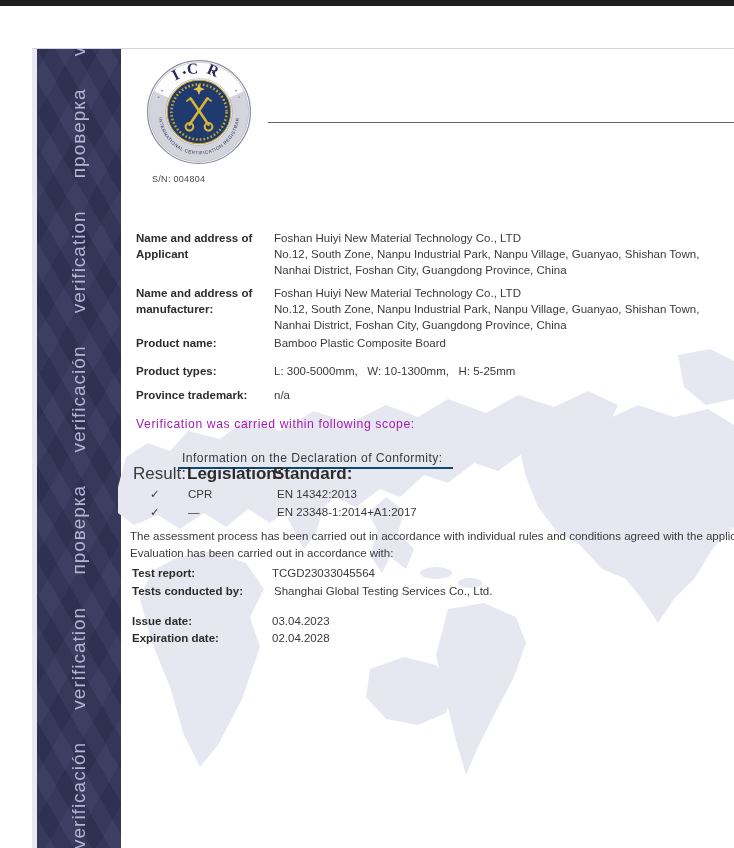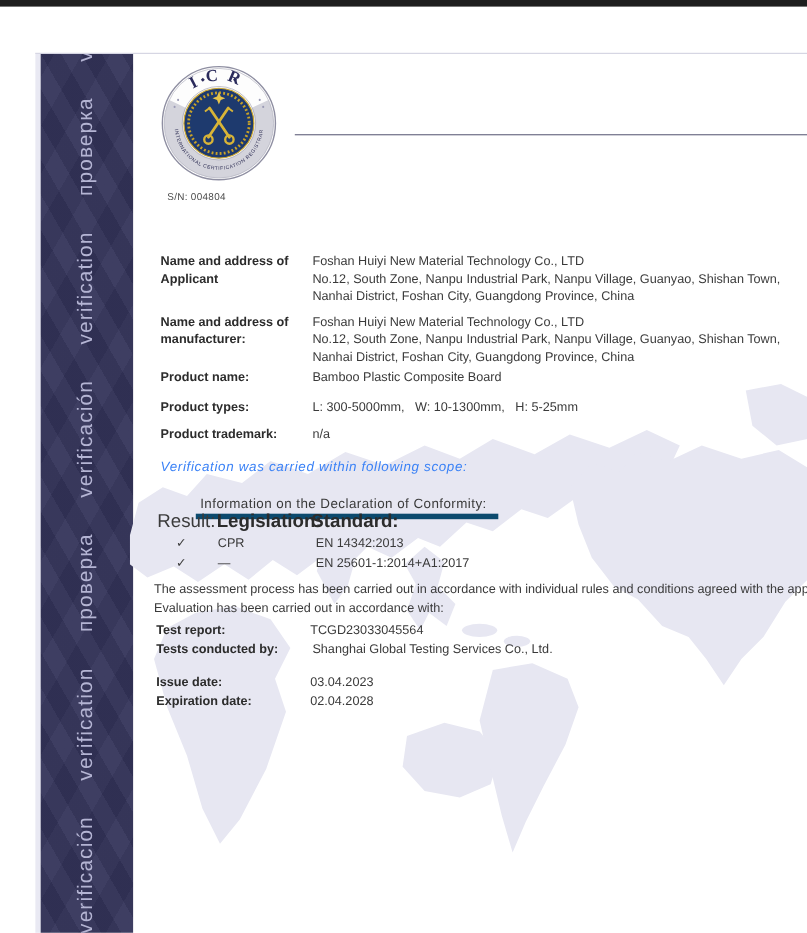--- a/index.html
+++ b/index.html
@@ -25,30 +25,30 @@
     font-size:19px;line-height:84px;letter-spacing:1px;word-spacing:26px;
     color:#b4b4d3;white-space:nowrap;overflow:hidden;
   }
   .map{position:absolute;left:86px;top:298px;width:616px;height:470px;}
   .logo{position:absolute;left:114px;top:10px;width:106px;height:106px;}
   .title{
     position:absolute;left:236px;top:26px;font-size:32px;font-weight:400;
     font-variant:small-caps;letter-spacing:2px;color:#45455e;white-space:nowrap;
   }
   .title-rule{position:absolute;left:236px;top:73px;width:466px;height:0;border-top:1px solid #62627c;}
-  .t{position:absolute;font-size:11.5px;line-height:15px;color:#3a3a3a;white-space:nowrap;margin-left:10px;}
+  .t{position:absolute;font-size:11.5px;line-height:15px;color:#3a3a3a;white-space:nowrap;}
   .b{font-weight:bold;color:#2c2c2c;}
   .pre{white-space:pre;}
   .serial{position:absolute;left:104px;top:125px;font-size:9px;color:#4a4a4a;letter-spacing:0.3px;margin-left:16px;}
   .no-line{position:absolute;left:242px;top:132px;font-size:15.5px;color:#333;}
   .no-line .num{font-weight:bold;color:#222;}
-  .scope{font-size:12.2px;letter-spacing:0.6px;color:#3b82f6;font-style:italic;}
+  .scope{font-size:12.2px;letter-spacing:0.6px;color:#a21caf;}
   .tbl-heading{
     position:absolute;left:146px;top:402px;font-size:12.2px;letter-spacing:0.4px;color:#3a3a3a;
-    padding:0 10px 2px 4px;border-bottom:5px solid #0c4a6e;white-space:nowrap;
+    padding:0 10px 2px 4px;border-bottom:2px solid #0c4a6e;white-space:nowrap;
   }
   .col-h{font-size:17px;}
   .check{color:#3f3f3f;font-size:11.5px;}
 </style>
 </head>
 <body>
 
 <div class="topbar"></div>
 
 <div class="page">
@@ -138,40 +138,40 @@
   <div class="t" style="left:242px;top:237px">Foshan Huiyi New Material Technology Co., LTD</div>
   <div class="t" style="left:242px;top:253px">No.12, South Zone, Nanpu Industrial Park, Nanpu Village, Guanyao, Shishan Town,</div>
   <div class="t" style="left:242px;top:269px">Nanhai District, Foshan City, Guangdong Province, China</div>
 
   <div class="t b" style="left:104px;top:287px">Product name:</div>
   <div class="t" style="left:242px;top:287px">Bamboo Plastic Composite Board</div>
 
   <div class="t b" style="left:104px;top:315px">Product types:</div>
   <div class="t pre" style="left:242px;top:315px">L: 300-5000mm,   W: 10-1300mm,   H: 5-25mm</div>
 
-  <div class="t b" style="left:104px;top:339px">Product trademark:</div>
+  <div class="t b" style="left:104px;top:339px">Province trademark:</div>
   <div class="t" style="left:242px;top:339px">n/a</div>
 
   <div class="t scope" style="left:104px;top:368px">Verification was carried within following scope:</div>
 
   <div class="tbl-heading">Information on the Declaration of Conformity:</div>
 
   <div class="t col-h" style="left:101px;top:417px">Result:</div>
   <div class="t col-h b" style="left:155px;top:417px">Legislation:</div>
   <div class="t col-h b" style="left:241px;top:417px">Standard:</div>
 
   <div>
     <span class="t check" style="left:118px;top:438px">✓</span>
     <span class="t" style="left:156px;top:438px">CPR</span>
     <span class="t" style="left:245px;top:438px">EN 14342:2013</span>
   </div>
   <div>
     <span class="t check" style="left:118px;top:456px">✓</span>
     <span class="t" style="left:156px;top:456px">—</span>
-    <span class="t" style="left:245px;top:456px">EN 25601-1:2014+A1:2017</span>
+    <span class="t" style="left:245px;top:456px">EN 23348-1:2014+A1:2017</span>
   </div>
 
   <div class="t" style="left:98px;top:480px">The assessment process has been carried out in accordance with individual rules and conditions agreed with the applicant.</div>
   <div class="t" style="left:98px;top:497px">Evaluation has been carried out in accordance with:</div>
 
   <div class="t b" style="left:100px;top:517px">Test report:</div>
   <div class="t" style="left:240px;top:517px">TCGD23033045564</div>
   <div class="t b" style="left:100px;top:535px">Tests conducted by:</div>
   <div class="t" style="left:242px;top:535px">Shanghai Global Testing Services Co., Ltd.</div>
 

